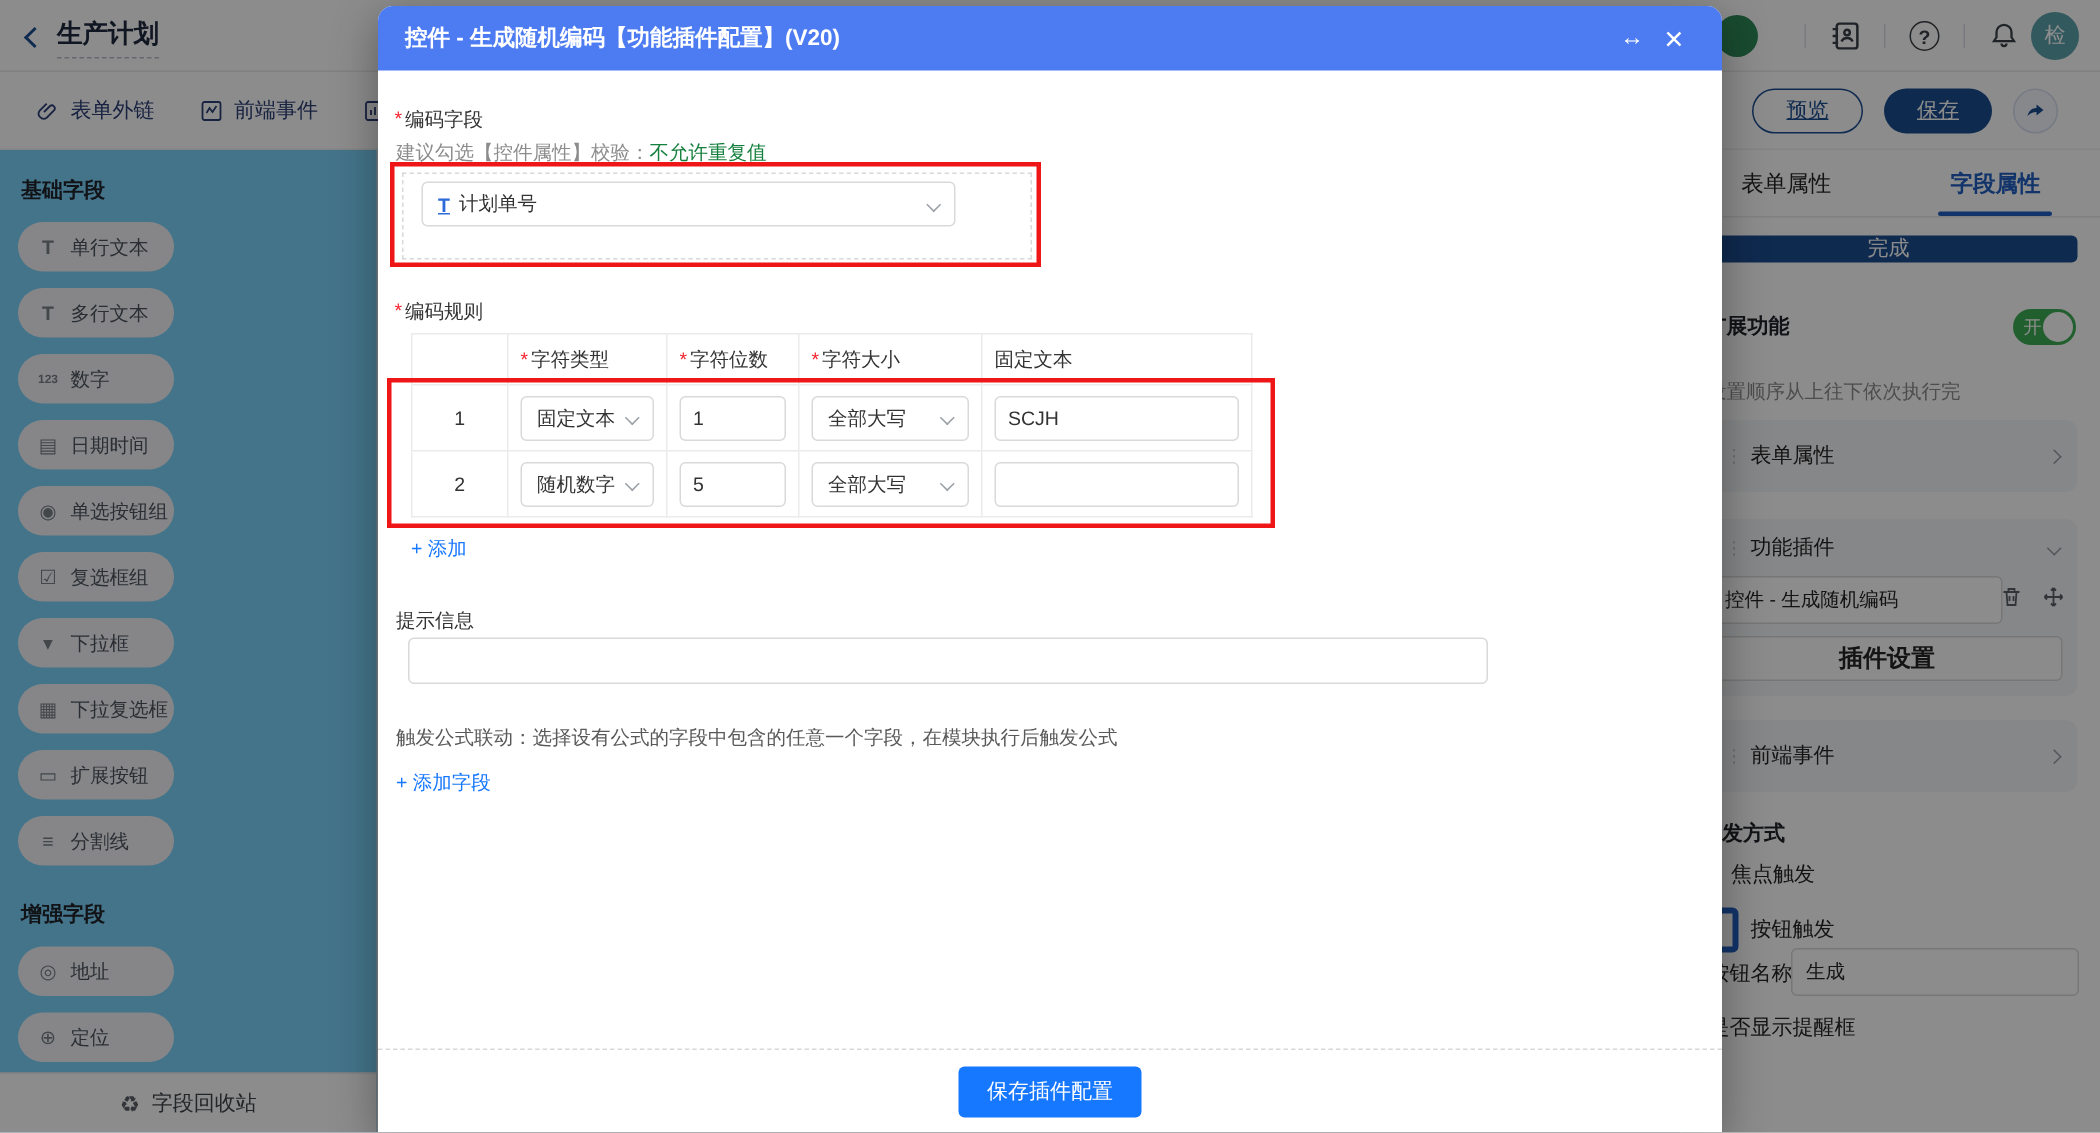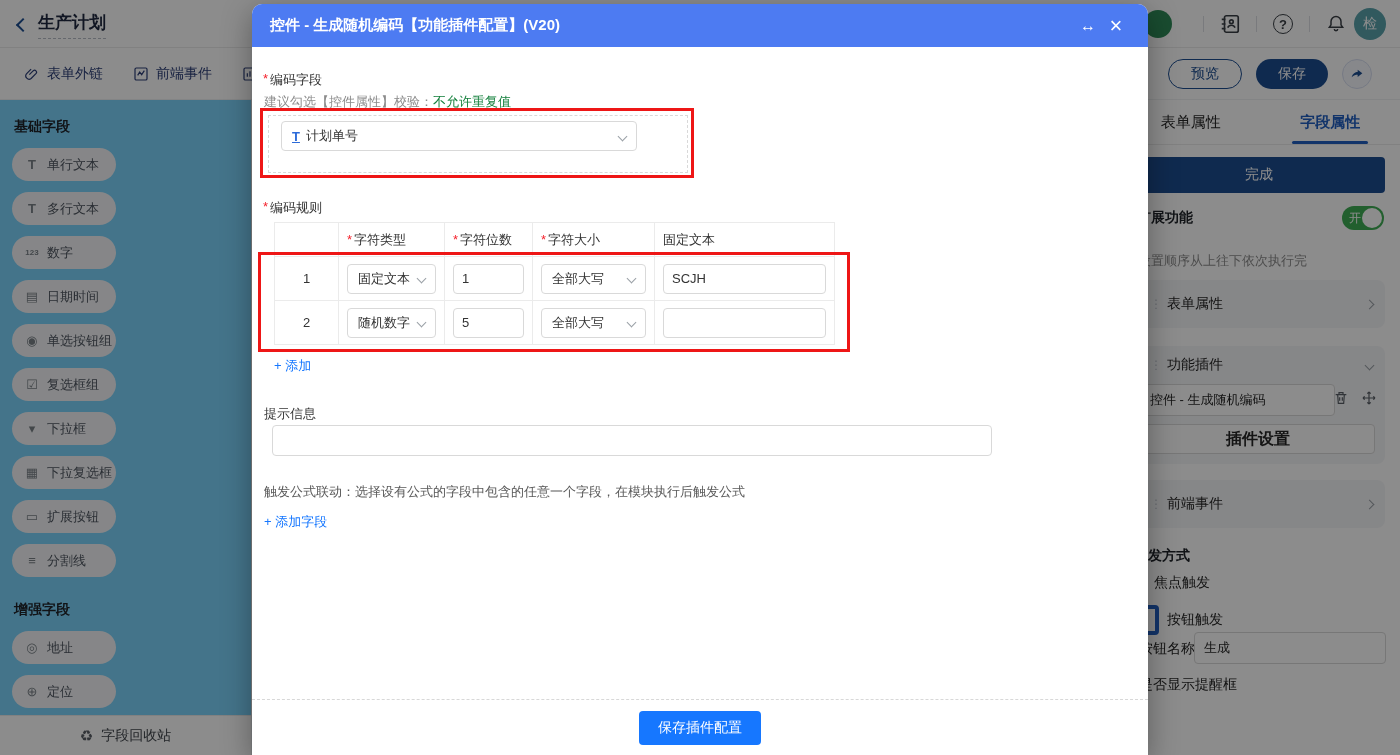--- a/index.html
+++ b/index.html
@@ -17,21 +17,21 @@
   .green-dot{position:absolute;left:1144px;top:10px;width:28px;height:28px;border-radius:50%;background:#2f8a58;}
   .icon-btn{width:24px;height:24px;display:flex;align-items:center;justify-content:center;color:#3a3f45;}
   .help-circle{width:20px;height:20px;border:1.7px solid #3a3f45;border-radius:50%;font-size:13px;font-weight:bold;color:#3a3f45;display:flex;align-items:center;justify-content:center;}
   .avatar{width:32px;height:32px;border-radius:50%;background:#5aa2ac;color:#fff;font-size:14px;display:flex;align-items:center;justify-content:center;margin:0 14px 0 6px;}
 
   .toolbar{position:absolute;left:0;top:48px;width:1400px;height:52px;background:#fff;border-bottom:1px solid #eef0f2;}
   .tb-left{position:absolute;left:24px;top:0;height:52px;display:flex;align-items:center;gap:30px;text-align:right;}
   .tb-item{display:flex;align-items:center;gap:7px;font-size:14px;color:#2c3e77;}
   .tb-item svg{stroke:#2c3e77;}
   .tb-right{position:absolute;right:28px;top:0;height:52px;display:flex;align-items:center;gap:14px;}
-  .pill{height:30px;border-radius:16px;padding:0 22px;font-size:14px;display:flex;align-items:center;justify-content:center;}
+  .pill{height:30px;border-radius:16px;padding:0 22px;font-size:14px;display:flex;align-items:center;justify-content:center;text-decoration:underline;}
   .pill.outline{border:1.5px solid #1d4e91;color:#1d4e91;background:#fff;}
   .pill.fill{background:#1d4e91;color:#fff;}
   .share-circle{width:30px;height:30px;border-radius:50%;border:1px solid #d7def0;background:#f6f8fe;display:flex;align-items:center;justify-content:center;}
 
   .sidebar{position:absolute;left:0;top:100px;width:252px;bottom:0;background:#7dd3fc;border-right:1px solid #eef0f2;overflow:hidden;}
   .sb-inner{padding:0 12px;}
   .sec-title{font-size:14px;font-weight:bold;color:#1f2329;margin:18px 0 12px 2px;}
   .sec-title.m2{margin-top:24px;}
   .fgrid{display:flex;flex-wrap:wrap;column-gap:20px;row-gap:11px;}
   .fbtn{width:104px;height:33px;background:#f4f5f7;border-radius:17px;display:flex;align-items:center;padding:0 0 0 12px;gap:7px;font-size:13px;color:#4e5560;white-space:nowrap;}
@@ -40,21 +40,21 @@
   .fbtn .fi.ticon{font-weight:bold;font-size:13px;}
   .recycle-bar{position:absolute;left:0;right:0;bottom:0;height:40px;background:#fff;border-top:1px solid #ececec;display:flex;align-items:center;justify-content:center;gap:8px;font-size:14px;color:#40454c;}
   .recycle-bar .ri{font-size:15px;color:#5a6067;}
 
   
   .rpanel{position:absolute;left:1120px;top:100px;width:280px;bottom:0;background:#fff;border-left:1px solid #e8e8e8;}
   .rtabs{position:absolute;left:0;top:0;width:100%;height:45px;border-bottom:1px solid #ececec;display:flex;}
   .rtab{width:50%;display:flex;align-items:center;justify-content:center;font-size:15px;color:#262626;position:relative;}
   .rtab.active{color:#2260c2;font-weight:bold;}
   .rtab.active::after{content:"";position:absolute;left:50%;transform:translateX(-50%);bottom:0;width:76px;height:3px;background:#2260c2;border-radius:2px;}
-  .done-btn{position:absolute;left:12px;right:15px;top:57px;height:36px;background:#1d4e91;color:#fff;font-size:14px;border-radius:4px;display:flex;align-items:center;justify-content:center;}
+  .done-btn{position:absolute;left:12px;right:15px;top:57px;height:18px;background:#1d4e91;color:#fff;font-size:14px;border-radius:4px;display:flex;align-items:center;justify-content:center;}
   .ext-row{position:absolute;left:16px;right:16px;top:106px;display:flex;align-items:center;justify-content:space-between;}
   .ext-label{font-size:14px;font-weight:bold;color:#1f2329;}
   .toggle{width:42px;height:24px;border-radius:12px;background:#3fae54;position:relative;}
   .toggle .t-txt{position:absolute;left:7px;top:4px;font-size:12px;color:#fff;}
   .toggle .t-knob{position:absolute;right:2px;top:2px;width:20px;height:20px;border-radius:50%;background:#fff;}
   .order-note{position:absolute;left:17px;top:152px;font-size:13px;color:#8c8c8c;white-space:nowrap;}
   .pcard{position:absolute;left:12px;right:15px;background:#f5f6f8;border-radius:8px;}
   .pcard .crow{height:48px;display:flex;align-items:center;padding:0 12px 0 8px;gap:8px;}
   .dots{color:#c0c4cc;font-size:12px;letter-spacing:-3px;line-height:1;}
   .clabel{font-size:14px;color:#262626;flex:1;}

